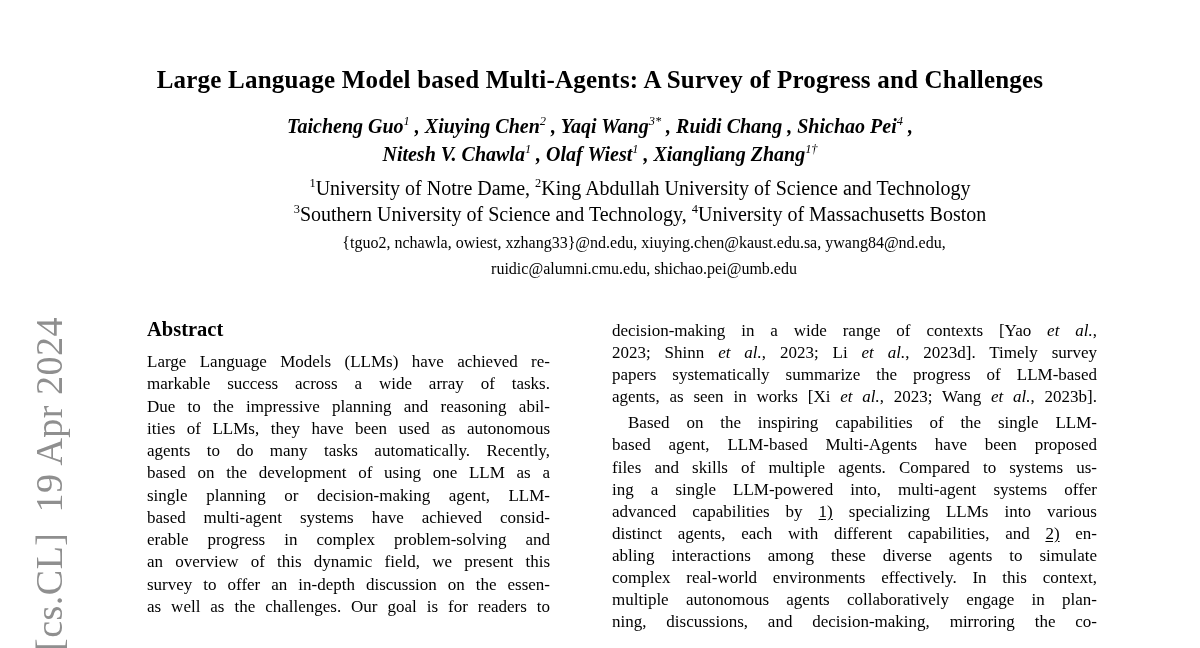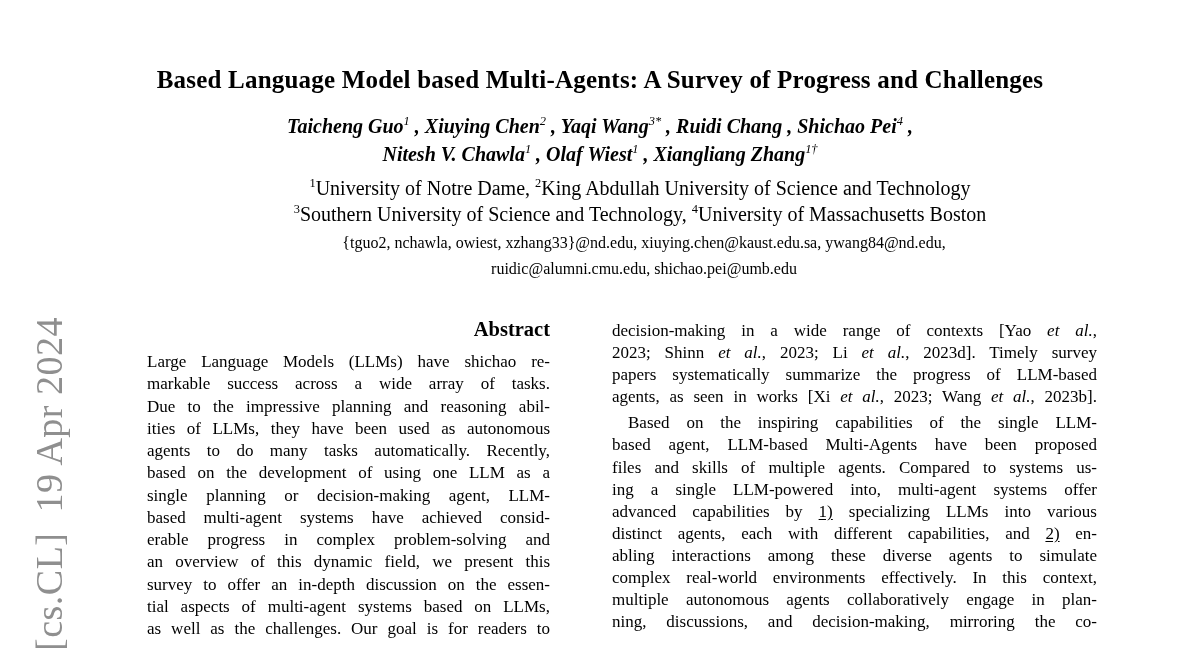--- a/index.html
+++ b/index.html
@@ -64,21 +64,21 @@
     text-align: center;
     font-size: 16px;
     line-height: 25.5px;
     margin-left: 44px;
   }
   .abstract-heading {
     position: absolute;
     top: 318px;
     left: 147px;
     width: 403px;
-    text-align: right;
+    text-align: left;
     font-size: 20.5px;
     font-weight: bold;
   }
   .abstract-body {
     position: absolute;
     top: 351px;
     left: 147px;
     width: 403px;
     font-size: 17px;
   }
@@ -103,52 +103,51 @@
   .para2 .line:first-child { text-indent: 16px; }
   u { text-decoration: underline; text-underline-offset: 2px; }
 </style>
 </head>
 <body>
 
 <div class="page">
 
   <div class="watermark" style="color: rgb(143, 143, 143);">[cs.CL]&nbsp; 19 Apr 2024</div>
 
-  <div class="title">Based Language Model based Multi-Agents: A Survey of Progress and Challenges</div>
+  <div class="title">Large Language Model based Multi-Agents: A Survey of Progress and Challenges</div>
 
   <div class="authors">
     <div>Taicheng Guo<sup>1</sup> ,  Xiuying Chen<sup>2</sup> ,  Yaqi Wang<sup>3*</sup> ,  Ruidi Chang ,  Shichao Pei<sup>4</sup> ,</div>
     <div>Nitesh V. Chawla<sup>1</sup> ,  Olaf Wiest<sup>1</sup> ,  Xiangliang Zhang<sup>1†</sup></div>
   </div>
 
   <div class="affiliations">
       <div><sup>1</sup>University of Notre Dame, <sup>2</sup>King Abdullah University of Science and Technology</div>
       <div><sup>3</sup>Southern University of Science and Technology, <sup>4</sup>University of Massachusetts Boston</div>
     </div>
 
   <div class="emails">
       <div>{tguo2, nchawla, owiest, xzhang33}@nd.edu, xiuying.chen@kaust.edu.sa, ywang84@nd.edu,</div>
       <div>ruidic@alumni.cmu.edu, shichao.pei@umb.edu</div>
     </div>
 
   <div class="abstract-heading">Abstract</div>
 
   <div class="abstract-body">
-      <div class="line">Large Language Models (LLMs) have shichao re-</div>
+      <div class="line">Large Language Models (LLMs) have achieved re-</div>
       <div class="line">markable success across a wide array of tasks.</div>
       <div class="line">Due to the impressive planning and reasoning abil-</div>
       <div class="line">ities of LLMs, they have been used as autonomous</div>
       <div class="line">agents to do many tasks automatically. Recently,</div>
       <div class="line">based on the development of using one LLM as a</div>
       <div class="line">single planning or decision-making agent, LLM-</div>
       <div class="line">based multi-agent systems have achieved consid-</div>
       <div class="line">erable progress in complex problem-solving and</div>
       <div class="line">an overview of this dynamic field, we present this</div>
       <div class="line">survey to offer an in-depth discussion on the essen-</div>
-      <div class="line">tial aspects of multi-agent systems based on LLMs,</div>
       <div class="line">as well as the challenges. Our goal is for readers to</div>
     </div>
 
   <div class="right-col">
     <div class="para1">
         <div class="line">decision-making in a wide range of contexts [Yao <i>et al.</i>,</div>
         <div class="line">2023; Shinn <i>et al.</i>, 2023; Li <i>et al.</i>, 2023d]. Timely survey</div>
         <div class="line">papers systematically summarize the progress of LLM-based</div>
         <div class="line">agents, as seen in works [Xi <i>et al.</i>, 2023; Wang <i>et al.</i>, 2023b].</div>
       </div>

